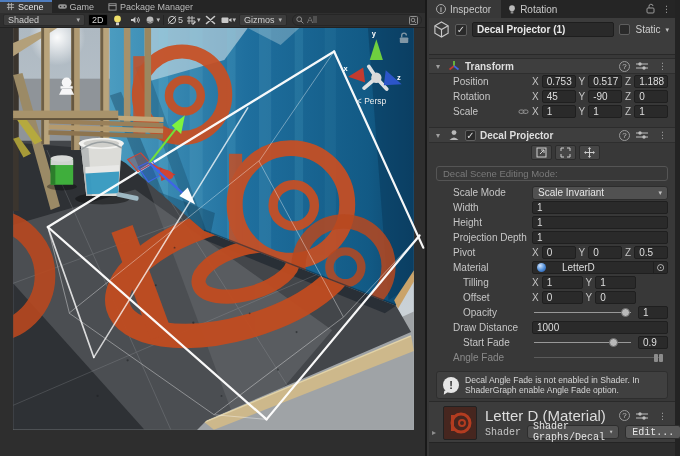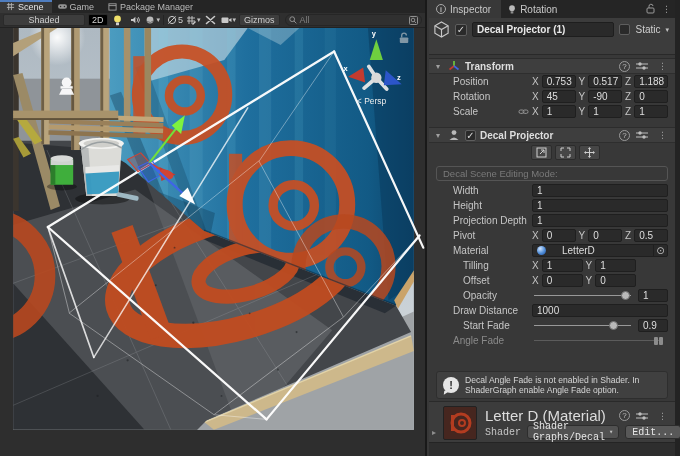--- a/index.html
+++ b/index.html
@@ -11,21 +11,21 @@
   #scene-pane { position:absolute; left:0; top:0; width:427px; height:456px; background:#2e2e2e; border-right:2px solid #191919; }
   .tabstrip { height:13px; background:#252525; display:flex; align-items:stretch; font-size:9px; color:#b9b9b9; }
   .tab { display:flex; align-items:center; gap:3px; padding:0 8px 0 6px; background:#252525; position:relative;justify-content:space-between; }
   .tab.active { background:#383838; color:#e4e4e4; }
   .tab.active.focused::before { content:""; position:absolute; left:0; top:0; right:0; height:2px; background:#4f7dbf; }
   .tab .ticon { width:9px; height:9px; flex:none; opacity:.85; }
   .tabstrip .spacer { flex:1; }
   .kebab { color:#9a9a9a; font-size:9px; padding:0 4px; display:flex; align-items:center; }
 
   .toolbar { height:15px; background:#2f2f2f; border-bottom:1px solid #222; display:flex; align-items:center; gap:3px; padding:0 3px; font-size:9px; color:#cfcfcf; }
-  .tb-drop { background:#3d3d3d; border:1px solid #2a2a2a; border-radius:2px; height:12px; display:flex; align-items:center; gap:4px; padding:0 4px;flex-direction:column; }
+  .tb-drop { background:#3d3d3d; border:1px solid #2a2a2a; border-radius:2px; height:12px; display:flex; align-items:center; gap:4px; padding:0 4px; }
   .tb-drop .caret { font-size:7px; color:#b0b0b0; }
   .tb-btn { background:transparent; height:12px; min-width:14px; display:flex; align-items:center; justify-content:center; border-radius:2px; color:#cfcfcf; gap:1px; }
   .tb-btn.box { background:#000000; border:1px solid #2a2a2a; padding:0 3px; }
   .tb-sep { width:1px; height:10px; background:#242424; }
   .searchbox { margin-left:2px; flex:1; height:12px; background:#303030; border:1px solid #262626; border-radius:6px; display:flex; align-items:center; padding:0 3px; gap:3px; color:#7f7f7f; }
   .searchbox .grow { flex:1; }
   svg text { font-family:"Liberation Sans","DejaVu Sans",sans-serif; }
 
   
   #inspector { position:absolute; left:429px; top:0; width:251px; height:456px; background:#383838; font-size:10px; color:#c6c6c6; }
@@ -536,20 +536,27 @@
               <path d="M5.5 1v9M1 5.5h9" stroke="#cfcfcf"></path>
               <path d="M5.5 0 l1.6 2h-3.2z M5.5 11 l1.6 -2h-3.2z M0 5.5 l2-1.6v3.2z M11 5.5 l-2-1.6v3.2z" fill="#cfcfcf"></path>
             </svg>
         </span>
       </div>
 
       <div class="editmode-box">
         <span>Decal Scene Editing Mode:</span>
       </div>
 
+      <div class="row" style="margin-top:4px">
+        <span class="lbl">Scale Mode</span>
+        <div class="dropdown" style="flex:1">
+          <span class="grow">Scale Invariant</span>
+          <span class="caret">▾</span>
+        </div>
+      </div>
       <div class="row">
         <span class="lbl">Width</span>
         <span class="field grow">1</span>
       </div>
       <div class="row">
         <span class="lbl">Height</span>
         <span class="field grow">1</span>
       </div>
       <div class="row">
         <span class="lbl">Projection Depth</span>

